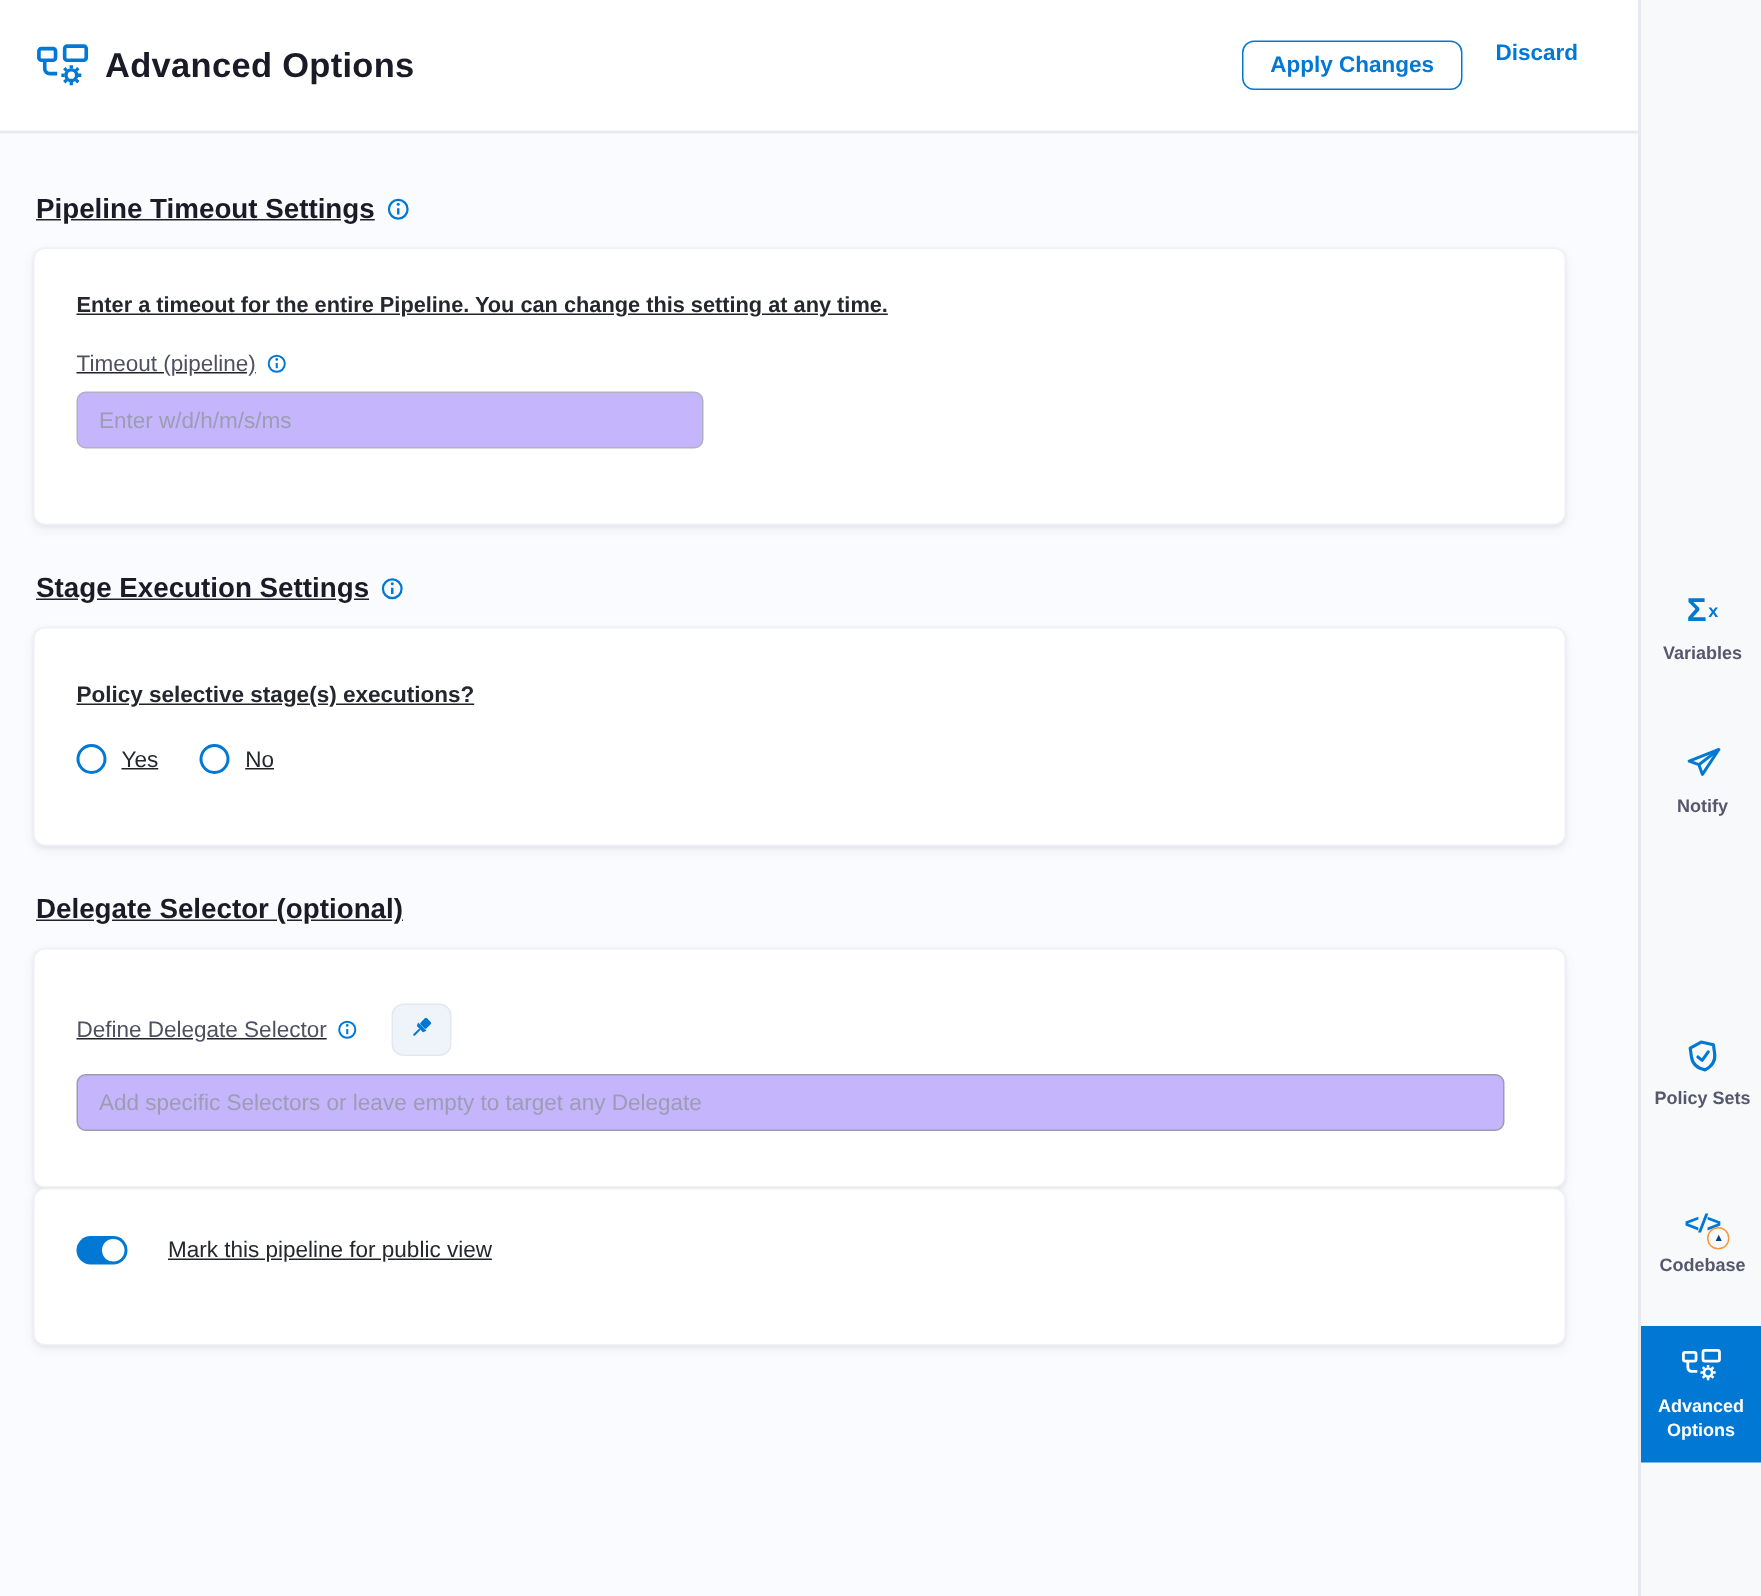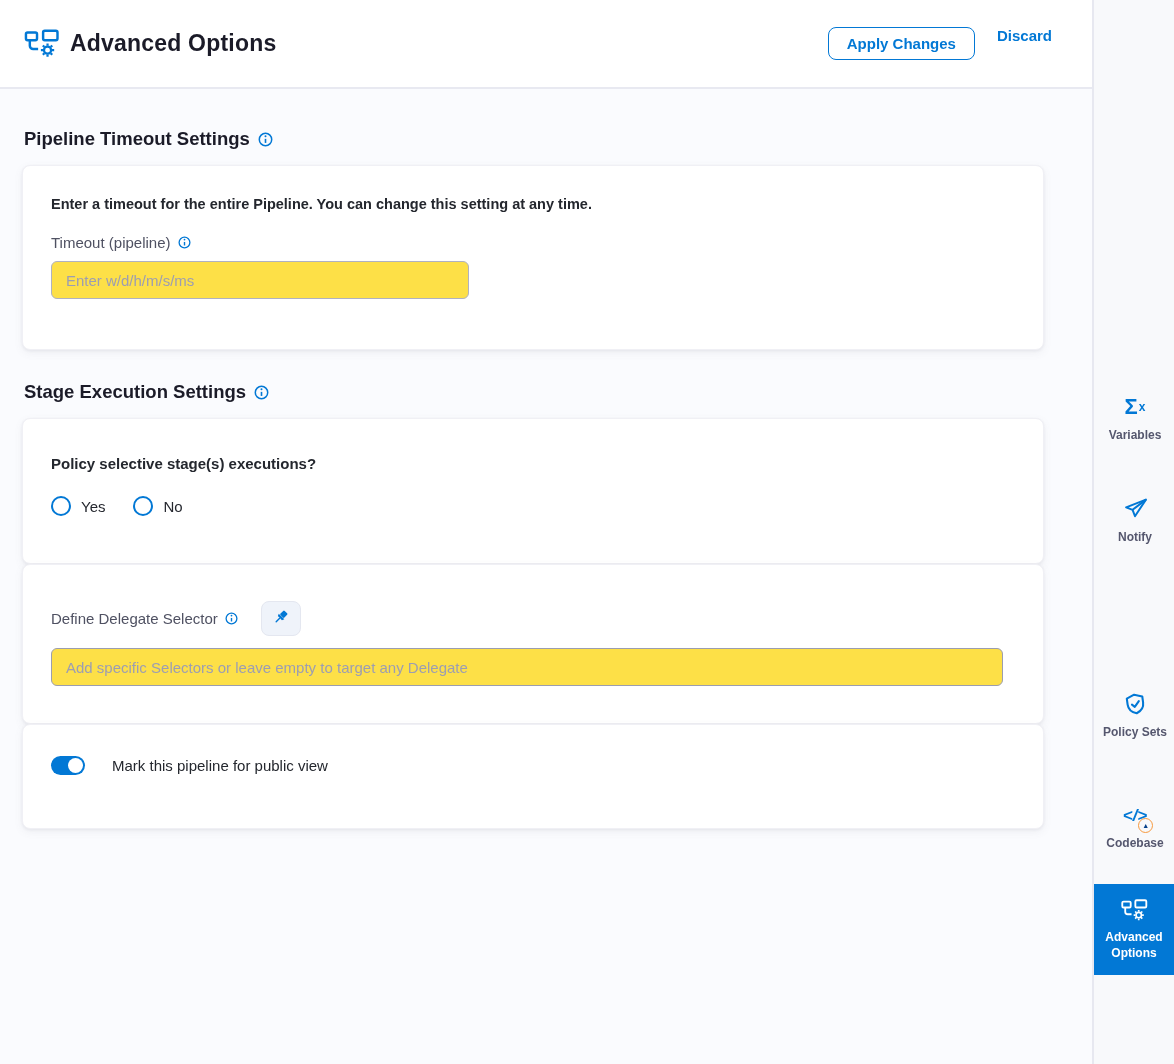--- a/index.html
+++ b/index.html
@@ -24,21 +24,21 @@
   .btn-apply {
     background:#FFFFFF; color:#0278D5; border:1.5px solid #0278D5;
     border-radius:8px; font-size:15px; font-weight:700;
     padding:7px 18px; cursor:pointer; font-family:inherit;
   }
   .link-discard {
     color:#0278D5; font-size:15px; font-weight:700; cursor:pointer;
     background:none; border:none; font-family:inherit;
   }
 
-  .content { padding:39px 48px 0 22px; }
+  .content { padding:39px 48px 0 22px;text-decoration:underline; }
 
   .section-heading {
     font-size:18.5px; font-weight:700; color:#1B1B28;
     display:flex; align-items:center; gap:8px;
     margin:0 0 15px 2px;
   }
   .section-gap { margin-top:31px; }
 
   .info-icon { color:#0278D5; display:inline-flex; cursor:pointer; }
 
@@ -52,21 +52,21 @@
   .card-delegate { height:160px; }
   .card-public { height:105px; }
 
   .card-desc { font-size:14.5px; font-weight:700; color:#24272E; margin:2px 0 22px; }
   .field-label {
     font-size:15px; color:#4F5162; display:flex; align-items:center; gap:7px;
     margin-bottom:10px;
   }
   .text-input {
     height:38px; border:1px solid #AFB1C2; border-radius:6px;
-    font-size:15px; color:#24272E; padding:0 14px; background:#fde047;
+    font-size:15px; color:#24272E; padding:0 14px; background:#c4b5fd;
     font-family:inherit; outline:none;
   }
   .text-input::placeholder { color:#9C9DB2; }
   .input-timeout { width:418px; }
   .input-delegate { width:calc(100% - 12px); border-color:#9B9DAF; }
 
   .question { font-size:15px; font-weight:700; color:#24272E; margin:8px 0 24px; }
   .radio-row { display:flex; align-items:center; gap:28px; }
   .radio-option { display:flex; align-items:center; gap:10px; cursor:pointer;justify-content:space-between; }
   .radio-circle {
@@ -198,20 +198,23 @@
           <span class="radio-circle"></span>
           <span class="radio-label">Yes</span>
         </label>
         <label class="radio-option">
           <span class="radio-circle"></span>
           <span class="radio-label">No</span>
         </label>
       </div>
     </div>
 
+    <div class="section-heading section-gap">
+      <span>Delegate Selector (optional)</span>
+    </div>
     <div class="card card-delegate">
       <div class="delegate-label-row">
         <span class="field-label" style="margin:0">
           <span>Define Delegate Selector</span>
           <span class="info-icon">
             <svg width="13" height="13" viewBox="0 0 14 14" fill="none" stroke="currentColor">
               <circle cx="7" cy="7" r="5.8" stroke-width="1.4"></circle>
               <line x1="7" y1="6.4" x2="7" y2="10.2" stroke-width="1.5"></line>
               <circle cx="7" cy="3.9" r="0.95" fill="currentColor" stroke="none"></circle>
             </svg>

